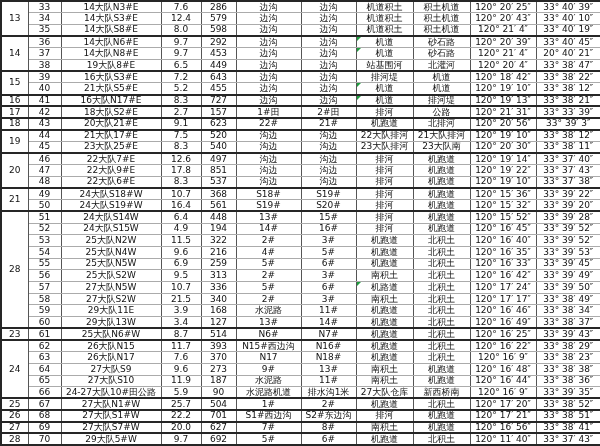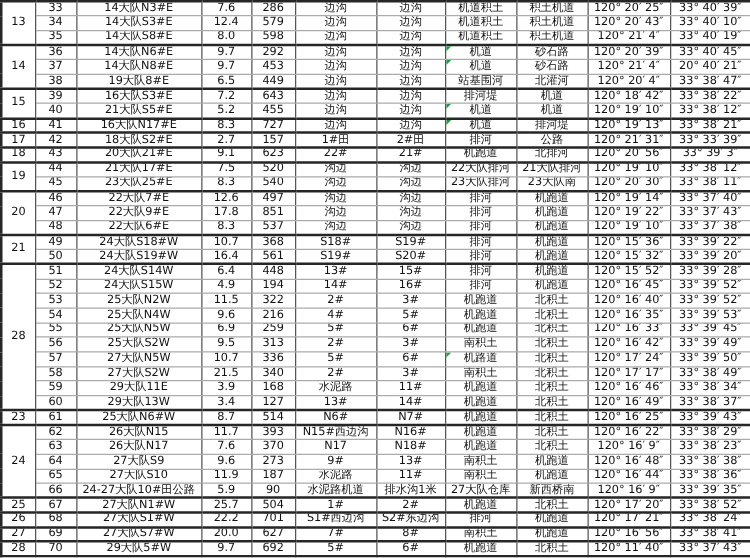--- a/index.html
+++ b/index.html
@@ -496,21 +496,21 @@
         <td class="group-cell" rowspan="1">26</td>
         <td>68</td>
         <td>27大队S1#W</td>
         <td>22.2</td>
         <td>701</td>
         <td>S1#西边沟</td>
         <td>S2#东边沟</td>
         <td>排河</td>
         <td>机跑道</td>
         <td>120° 17′ 21″</td>
-        <td>33° 38′ 24″</td>
+        <td>33° 38′ 51″</td>
       </tr>
       <tr class="group-start">
         <td class="group-cell" rowspan="1">27</td>
         <td>69</td>
         <td>27大队S7#W</td>
         <td>20.0</td>
         <td>627</td>
         <td>7#</td>
         <td>8#</td>
         <td>南积土</td>

